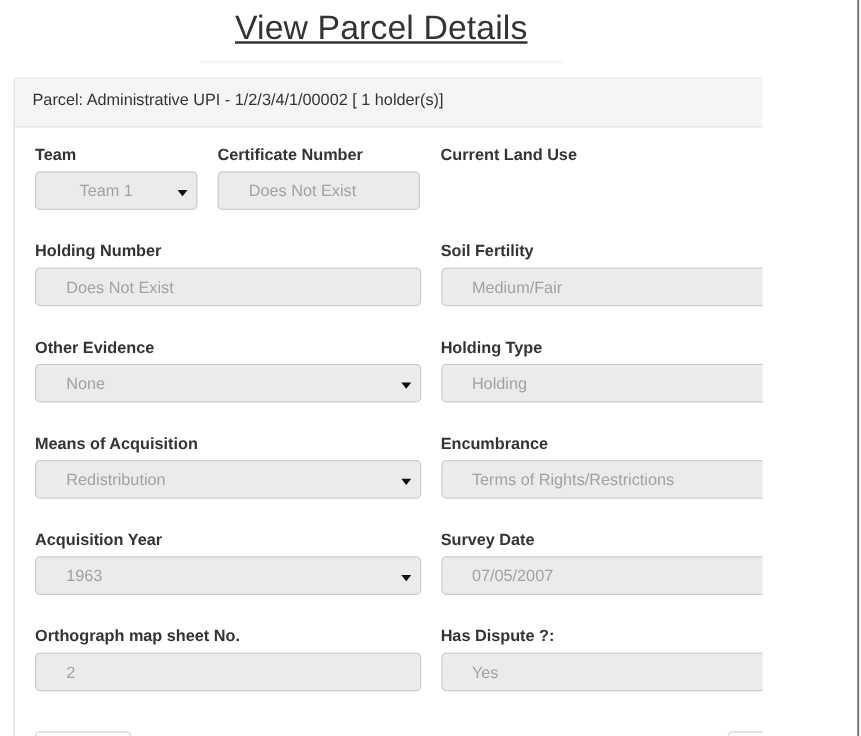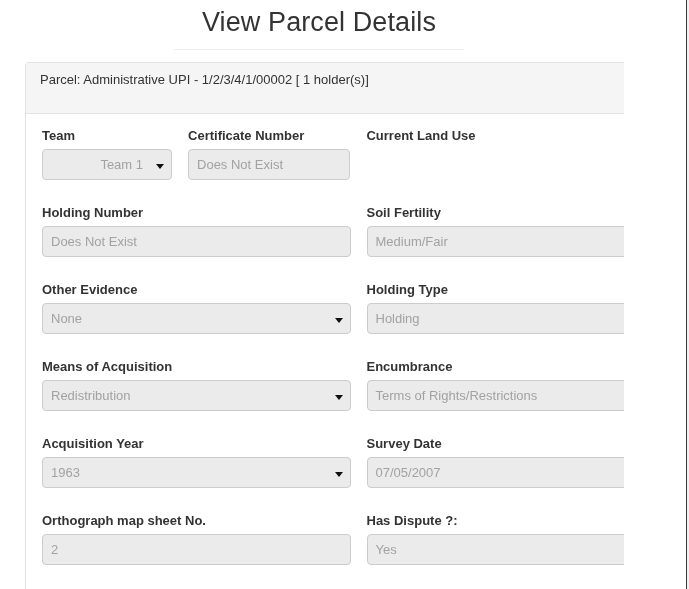--- a/index.html
+++ b/index.html
@@ -12,25 +12,26 @@
     overflow: hidden;
     background: #ffffff;
     font-family: "Liberation Sans", sans-serif;
     color: #333333;
     position: relative;
   }
 
   
   #viewport {
     position: absolute;
-    left: 14px; top: 0;
+    left: 0; top: 0;
     width: 610px;
     height: 589px;
     background: #ffffff;
     overflow: hidden;
+    text-decoration: underline;
   }
   #page-scrollbar {
     position: absolute;
     right: 0; top: 0;
     width: 3px;
     height: 589px;
     background: #f1f1f1;
     border-left: 1px solid #3b3b3b;
     box-sizing: border-box;
   }
@@ -61,21 +62,21 @@
     width: 667px;
     background: #ffffff;
     border: 1px solid #e3e3e3;
     border-radius: 3px;
     box-sizing: border-box;
     box-shadow: 0 1px 1px rgba(0,0,0,0.04);
   }
   #panel-heading {
     background: #f5f5f5;
     border-bottom: 1px solid #e3e3e3;
-    padding: 9px 14px 26px 14px;
+    padding: 9px 14px 14px 14px;
     font-size: 13px;
     line-height: 15px;
     color: #333333;
   }
   #panel-body {
     padding: 14px 8px 0 8px;
   }
 
   
   .form-row {
@@ -108,41 +109,41 @@
     display: block;
     width: 100%;
     height: 31px;
     box-sizing: border-box;
     background: #ebebeb;
     border: 1px solid #cccccc;
     border-radius: 4px;
     font-size: 13px;
     line-height: 29px;
     color: #a2a2a2;
-    padding: 0 8px;
+    padding: 0 24px;
     overflow: hidden;
     white-space: nowrap;
     text-overflow: ellipsis;
   }
   .field-box.select {
     padding-right: 22px;
   }
   .caret {
     position: absolute;
     right: 7px;
     top: 50%;
     margin-top: -1px;
     width: 0; height: 0;
     border-left: 4px solid transparent;
     border-right: 4px solid transparent;
     border-top: 5px solid #111111;
   }
   .field-box.team-select {
     padding: 0 28px 0 12px;
-    text-align: right;
+    text-align: center;
   }
 
   
   #panel-footer {
     padding: 7px 8px 14px 8px;
     display: flex;
     justify-content: space-between;
     align-items: center;
   }
   .btn {

